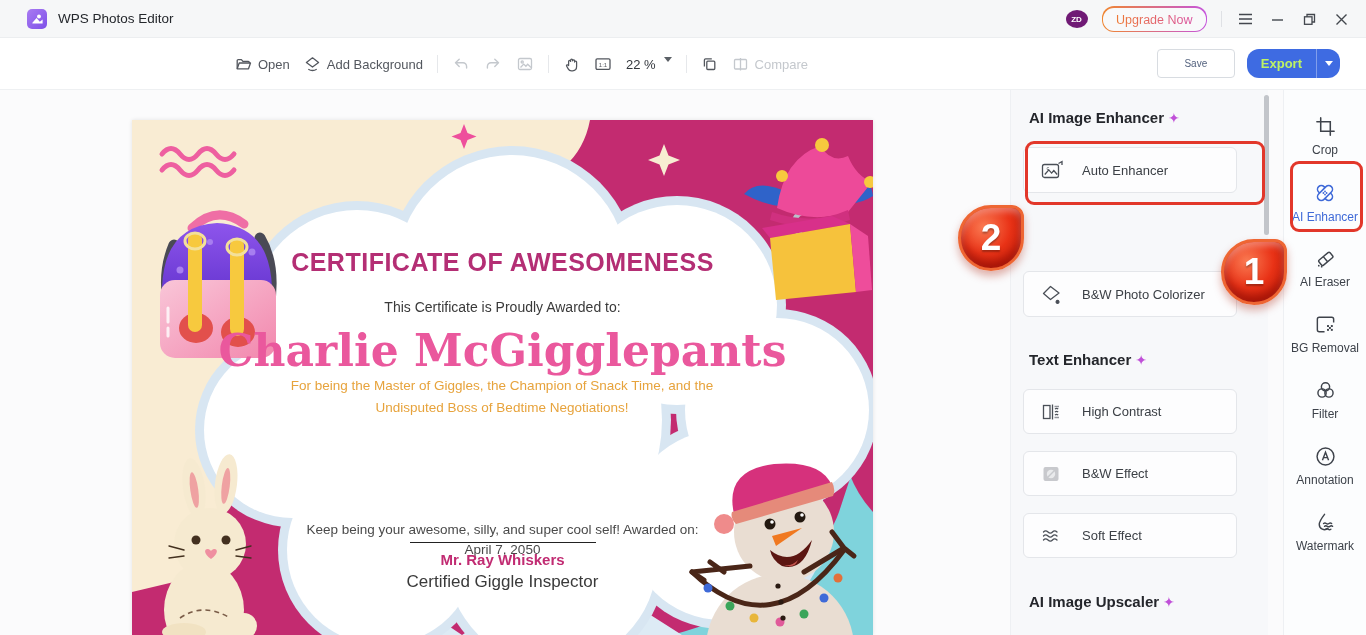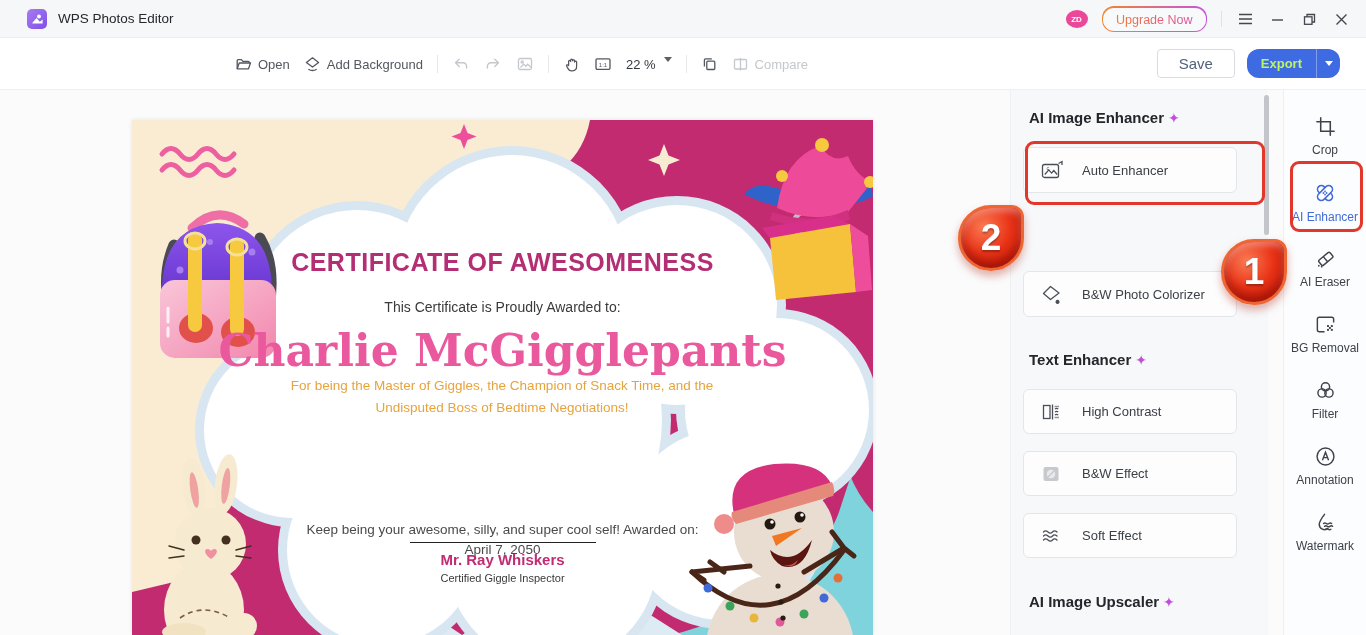--- a/index.html
+++ b/index.html
@@ -7,21 +7,21 @@
   body { font-family:"Liberation Sans", sans-serif; background:#fff; }
   .app { position:relative; width:1366px; height:635px; background:#fbfbfc; }
 
   
   .titlebar { position:absolute; left:0; top:0; width:1366px; height:38px;
     background:#f6f7f8; display:flex; align-items:center; border-bottom:1px solid #eceef0; }
   .logo { width:20px; height:20px; margin-left:27px; border-radius:5px;
     background:linear-gradient(135deg,#a97bf2,#7e50e8); display:flex; align-items:center; justify-content:center; }
   .app-title { margin-left:11px; font-size:13.5px; color:#24272c; }
   .tb-right { position:absolute; right:16px; top:0; height:38px; display:flex; align-items:center; gap:14px; }
-  .avatar { width:22px; height:18px; border-radius:50%; background:#ec4899; color:#fff;
+  .avatar { width:22px; height:18px; border-radius:50%; background:#701a75; color:#fff;
     font-size:8px; font-weight:bold; display:flex; align-items:center; justify-content:center;margin-left:48px; }
   .upgrade-wrap { padding:1.5px; border-radius:12px; background:linear-gradient(90deg,#f0862f,#c554dd); cursor:pointer; }
   .upgrade-inner { background:#f8f9fa; border-radius:11px; padding:2.5px 13px; }
   .upgrade-inner span { font-size:12.5px; background:linear-gradient(90deg,#ee7a35,#d94f9f);
     -webkit-background-clip:text; background-clip:text; color:transparent; }
   .tb-sep { width:1px; height:16px; background:#dfe1e5; }
   .winbtn { width:18px; height:18px; display:flex; align-items:center; justify-content:center; color:#43474e; }
   .winbtn svg { display:block; }
 
   
@@ -31,41 +31,41 @@
   .tool-item { display:flex; align-items:center; gap:6px; color:#53575e; font-size:13px; cursor:pointer; }
   .tool-item svg { display:block; }
   .tool-icon { display:flex; align-items:center; justify-content:center; color:#53575e; cursor:pointer; }
   .disabled { color:#c4c8cd !important; }
   .v-sep { width:1px; height:18px; background:#e6e8eb; }
   .zoom-ctl { display:flex; align-items:flex-start; gap:8px; color:#33373d; font-size:13px; cursor:pointer; }
   .caret-down { width:0; height:0; border-left:4px solid transparent; border-right:4px solid transparent;
     border-top:5px solid #5b6066; }
   .actions { position:absolute; right:26px; top:11px; display:flex; gap:12px; }
   .btn-save { width:78px; height:29px; background:#fff; border:1px solid #d8dce1; border-radius:4px;
-    color:#54627e; font-size:15px; display:flex; align-items:center; justify-content:center; cursor:pointer; }
+    color:#54627e; font-size:10px; display:flex; align-items:center; justify-content:center; cursor:pointer; }
   .btn-export { height:29px; background:#3e6be2; border-radius:12px; color:#bef264; font-size:13px;
     display:flex; align-items:stretch; cursor:pointer; }
   .btn-export .lbl { padding:0 14px; display:flex; align-items:center; font-weight:bold; }
   .btn-export .chev { width:24px; border-left:1px solid rgba(255,255,255,.35); display:flex; align-items:center; justify-content:center; }
   .chev-down { width:0; height:0; border-left:4px solid transparent; border-right:4px solid transparent; border-top:5px solid #fff; }
 
   
   .canvas { position:absolute; left:0; top:90px; width:1010px; height:545px; background:#fbfbfc; overflow:hidden; }
   .cert { position:absolute; left:132px; top:30px; width:741px; height:515px; overflow:hidden;
     box-shadow:0 0 4px rgba(0,0,0,.10); }
   .cert svg.bg { position:absolute; left:0; top:0; }
   .cert-text { position:absolute; width:100%; text-align:center; }
   .c-title { top:128px; font-size:25px; font-weight:bold; letter-spacing:.5px; color:#b42e74; }
   .c-sub { top:179px; font-size:14px; color:#3a3a3a; }
   .c-name { top:205px; font-size:44px; font-weight:bold; color:#ea589d; font-family:"DejaVu Serif", serif; }
   .c-reason { top:255px; left:150px; width:440px; font-size:13.5px; line-height:1.6; color:#e7a33c; }
   .c-msg { top:352px; left:173px; width:395px; font-size:13.5px; line-height:1.5; color:#4a4a4a;margin-top:48px; }
   .c-sigline { position:absolute; top:422px; left:278px; width:186px; border-top:1.5px solid #222; }
   .c-signer { top:431px; font-size:15px; font-weight:bold; color:#c12b72; }
-  .c-signer-title { top:452px; font-size:11px; color:#3a3a3a; }
+  .c-signer-title { top:452px; font-size:17px; color:#3a3a3a; }
 
   
   .panel { position:absolute; left:1010px; top:90px; width:258px; height:545px; background:#f7f8fa;
     border-left:1px solid #eef0f3; }
   .p-head { position:absolute; left:18px; font-size:15px; font-weight:bold; color:#24262b; }
   .p-head .sparkle { color:#c050d8; font-weight:normal; margin-left:4px; font-size:14px; }
   .p-card { position:absolute; left:12px; width:214px; background:#fdfdfe; border:1px solid #e4e6ea;
     border-radius:6px; display:flex; align-items:center; cursor:pointer; }
   .p-card .ic { margin-left:16px; display:flex; color:#4a4f57; }
   .p-card .lb { margin-left:18px; font-size:13px; color:#3c4046; }

